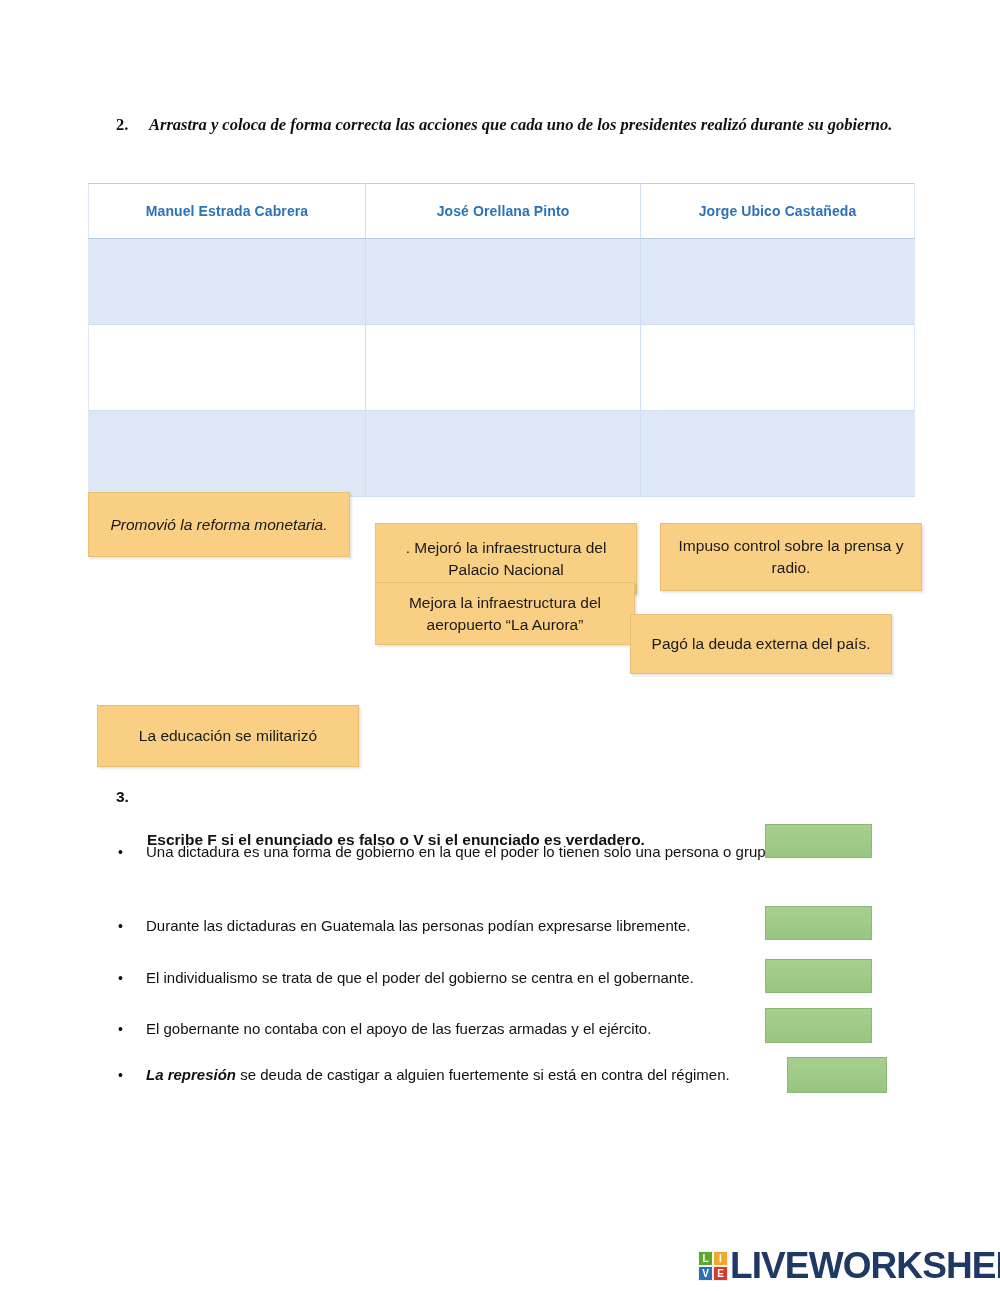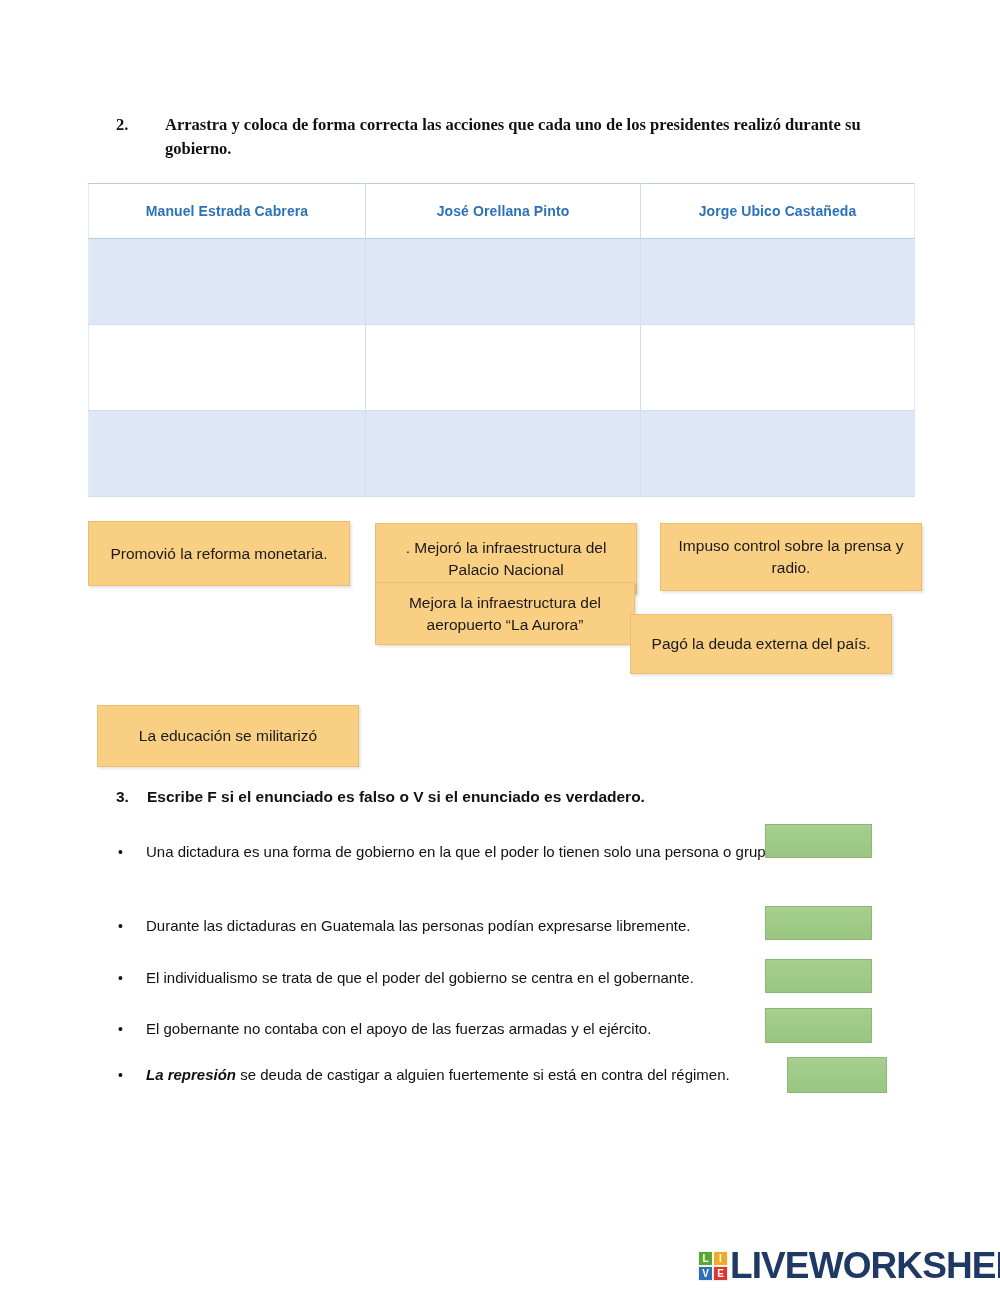--- a/index.html
+++ b/index.html
@@ -36,21 +36,22 @@
     color: #111111;
   }
   .instruction-serif .num {
     position: absolute;
     left: 0;
     top: 0;
     width: 30px;
   }
   .instruction-serif .body {
     display: block;
-    margin-left: 49px;
+    margin-left: 33px;
+    font-style: italic;
   }
 
   
   .drop-table {
     position: absolute;
     left: 88px;
     top: 183px;
     width: 826px;
     border-collapse: collapse;
     table-layout: fixed;
@@ -98,21 +99,21 @@
     font-size: 15.5px;
     line-height: 22px;
     text-align: center;
     display: flex;
     align-items: center;
     justify-content: center;
     padding: 0 8px;
     box-sizing: border-box;
   }
 
-  .card-c1r1 { left: 88px;  top: 521px; width: 262px; height: 65px; }
+  .card-c1r1 { left: 88px;  top: 492px; width: 262px; height: 65px; font-style: italic; }
   .card-c2r1 { left: 375px; top: 523px; width: 262px; height: 71px; }
   .card-c3r1 { left: 660px; top: 523px; width: 262px; height: 68px; }
 
   .card-c1r2 { left: 88px;  top: 617px; width: 262px; height: 52px; }
   .card-c2r2 { left: 375px; top: 582px; width: 260px; height: 63px; }
   .card-c3r2 { left: 630px; top: 614px; width: 262px; height: 60px; }
 
   .card-c1r3 { left: 97px;  top: 705px; width: 262px; height: 62px; }
 
   
@@ -128,20 +129,21 @@
   }
   .instruction-sans .num {
     position: absolute;
     left: 0;
     top: 0;
     width: 28px;
   }
   .instruction-sans .body {
     display: block;
     margin-left: 31px;
+    margin-top: 43px;
   }
 
   
   .statement {
     position: absolute;
     left: 118px;
     font-size: 15px;
     line-height: 24px;
     color: #111111;
   }

